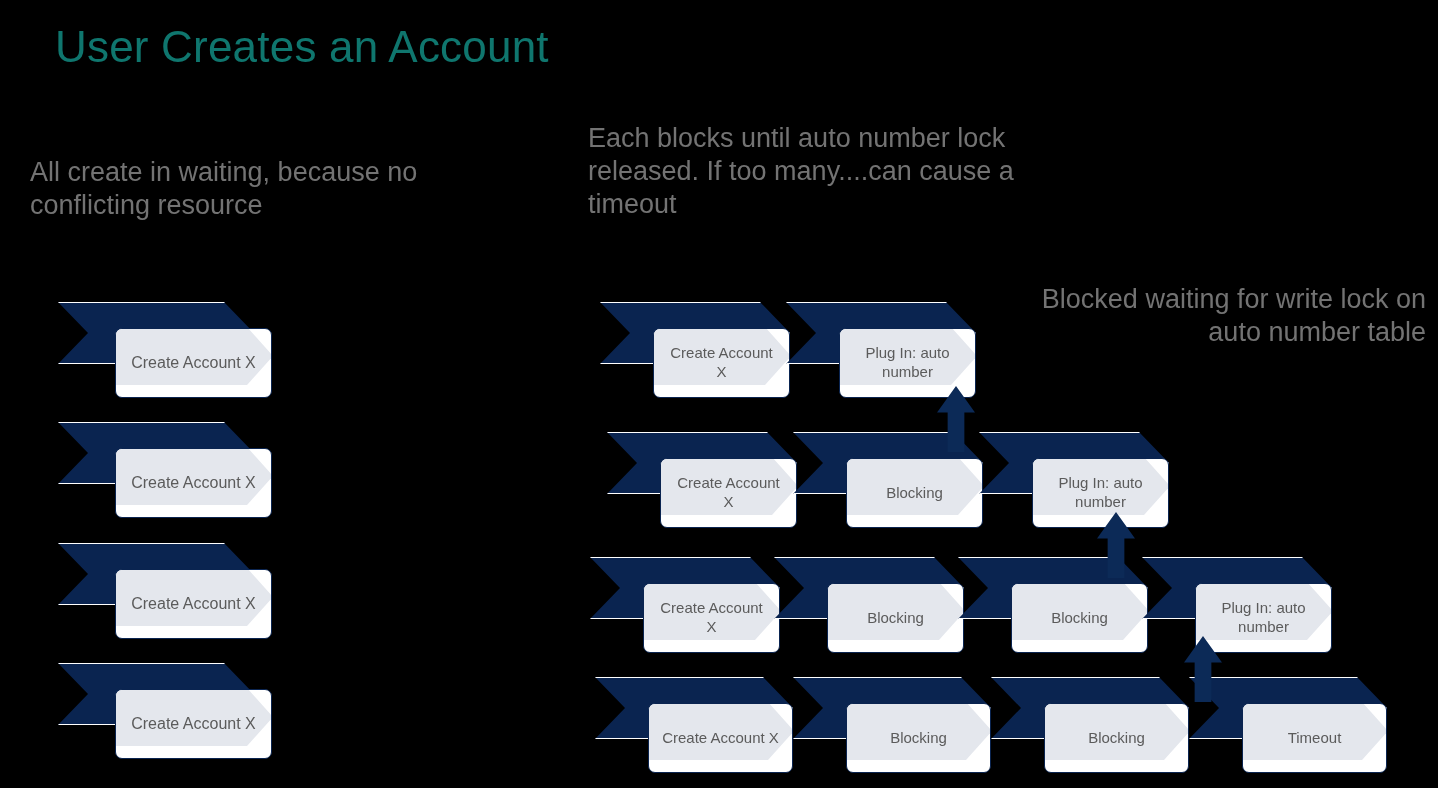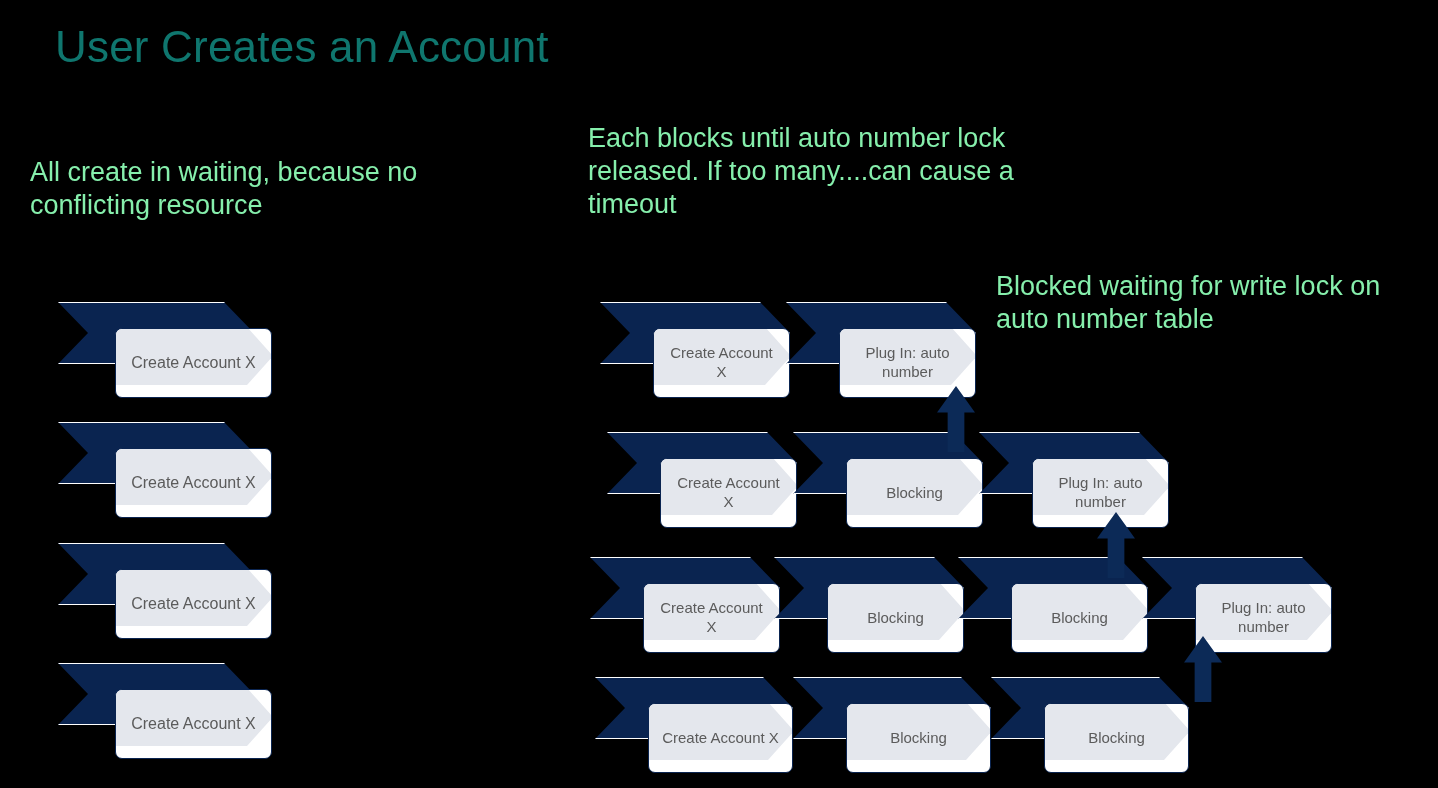--- a/index.html
+++ b/index.html
@@ -27,25 +27,25 @@
     color: #0f766e;
     letter-spacing: 0.2px;
     white-space: nowrap;
     margin-left: 11px;
   }
   .note {
     position: absolute;
     font-size: 27px;
     font-weight: 400;
     line-height: 1.22;
-    color: #86efac;
+    color: #737373;
   }
   .note-left  { left: 30px;  top: 156px; width: 420px; }
   .note-mid   { left: 588px; top: 122px; width: 520px; }
-  .note-right { left: 996px; top: 270px; width: 430px; }
+  .note-right { left: 996px; top: 283px; width: 430px; text-align: right; }
 
   
   .row {
     position: absolute;
     height: 96px;
   }
   .step {
     position: absolute;
     top: 0;
     height: 96px;
@@ -230,19 +230,25 @@
     <div class="card" style="left:53px; width:145px;">
       <span class="card-label tight">Blocking</span>
     </div>
   </div>
   <div class="step" style="left:396px; width:198px;">
     <div class="chev" style="width:198px;"></div>
     <div class="card" style="left:53px; width:145px;">
       <span class="card-label tight">Blocking</span>
     </div>
   </div>
+  <div class="step" style="left:594px; width:198px;">
+    <div class="chev" style="width:198px;"></div>
+    <div class="card" style="left:53px; width:145px;">
+      <span class="card-label tight">Timeout</span>
+    </div>
+  </div>
 </div>
 
 <div class="uparrow" style="left:937px; top:386px; width:38px; height:66px;"></div>
 
 <div class="uparrow" style="left:1097px; top:512px; width:38px; height:66px;"></div>
 
 <div class="uparrow" style="left:1184px; top:636px; width:38px; height:66px;"></div>
 
 </body></html>

